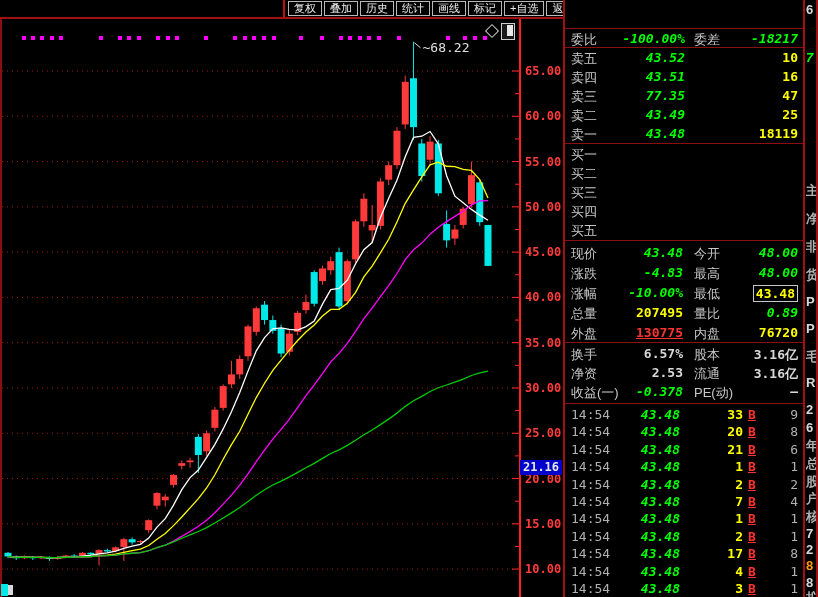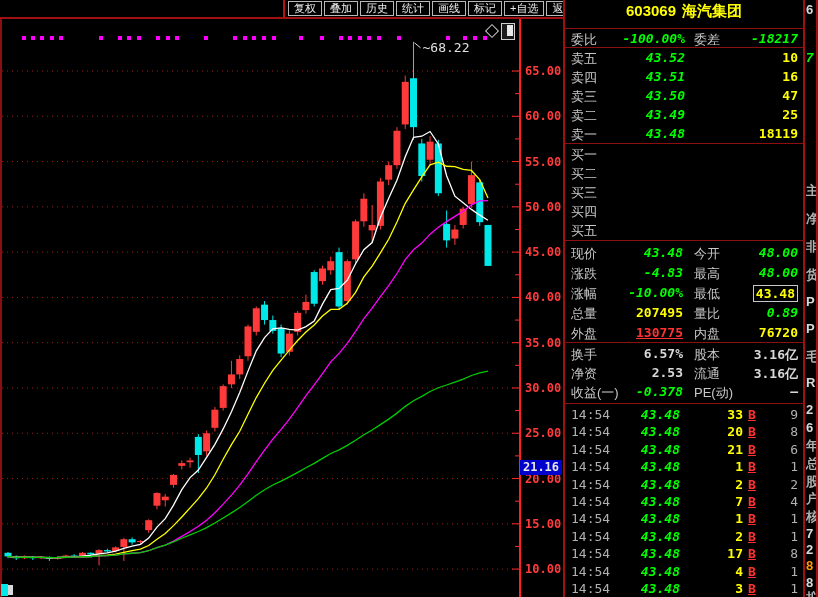--- a/index.html
+++ b/index.html
@@ -286,23 +286,20 @@
         <button class="tb-btn">画线</button>
         <button class="tb-btn">标记</button>
         <button class="tb-btn">+自选</button>
         <button class="tb-btn">返回</button>
       </div>
     <div class="tb-vline"></div>
     <div class="tb-line"></div>
   </div>
 
   <div id="panel">
-    <div class="p-title">
-      <span class="cd">603069</span><span class="nm">海汽集团</span>
-    </div>
     <div class="sep" style="top:28px"></div>
     <div class="prow" style="top:31px">
       <span class="lbl" style="left:6px">委比</span>
       <span class="val c-g" style="left:40px;width:80px">-100.00%</span>
       <span class="lbl" style="left:129px">委差</span>
       <span class="val c-g" style="left:158px;width:75px">-18217</span>
     </div>
     <div class="sep" style="top:47px"></div>
     <div id="asks">
         <div class="prow" style="top:50px">
@@ -310,21 +307,21 @@
           <span class="val c-g" style="left:40px;width:80px">43.52</span>
           <span class="val c-y" style="left:128px;width:105px">10</span>
         </div>
         <div class="prow" style="top:69px">
           <span class="lbl" style="left:6px">卖四</span>
           <span class="val c-g" style="left:40px;width:80px">43.51</span>
           <span class="val c-y" style="left:128px;width:105px">16</span>
         </div>
         <div class="prow" style="top:88px">
           <span class="lbl" style="left:6px">卖三</span>
-          <span class="val c-g" style="left:40px;width:80px">43.50</span>
+          <span class="val c-g" style="left:40px;width:80px">77.35</span>
           <span class="val c-y" style="left:128px;width:105px">47</span>
         </div>
         <div class="prow" style="top:107px">
           <span class="lbl" style="left:6px">卖二</span>
           <span class="val c-g" style="left:40px;width:80px">43.49</span>
           <span class="val c-y" style="left:128px;width:105px">25</span>
         </div>
         <div class="prow" style="top:126px">
           <span class="lbl" style="left:6px">卖一</span>
           <span class="val c-g" style="left:40px;width:80px">43.48</span>

